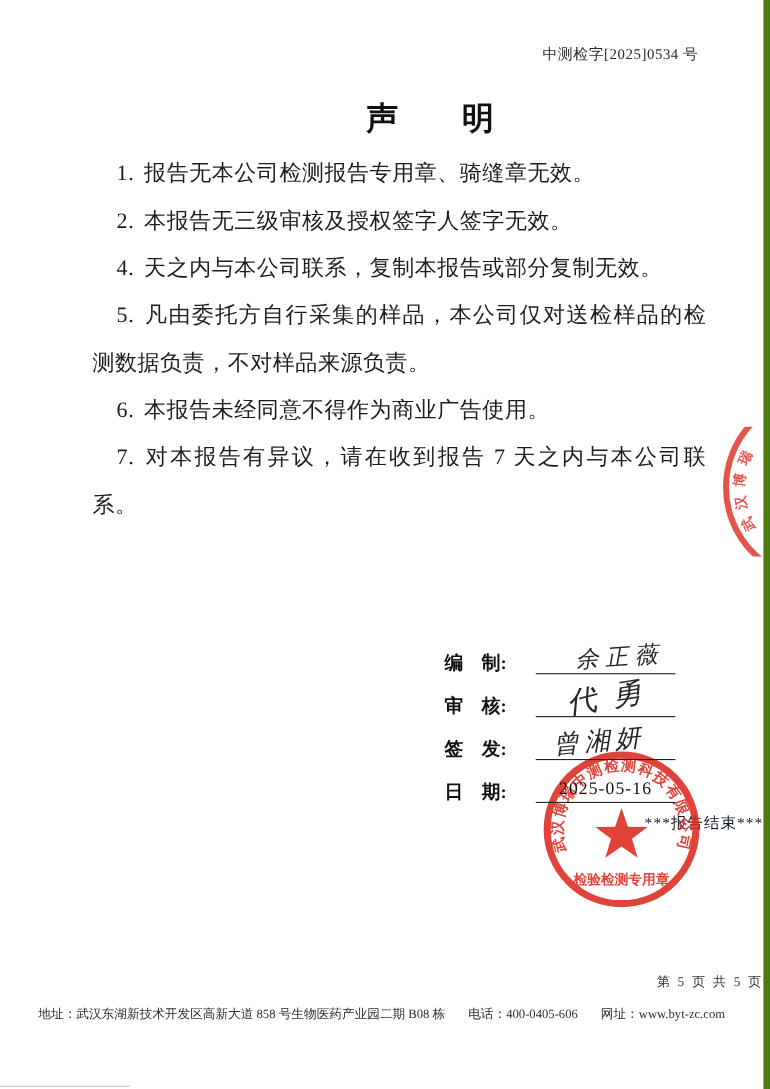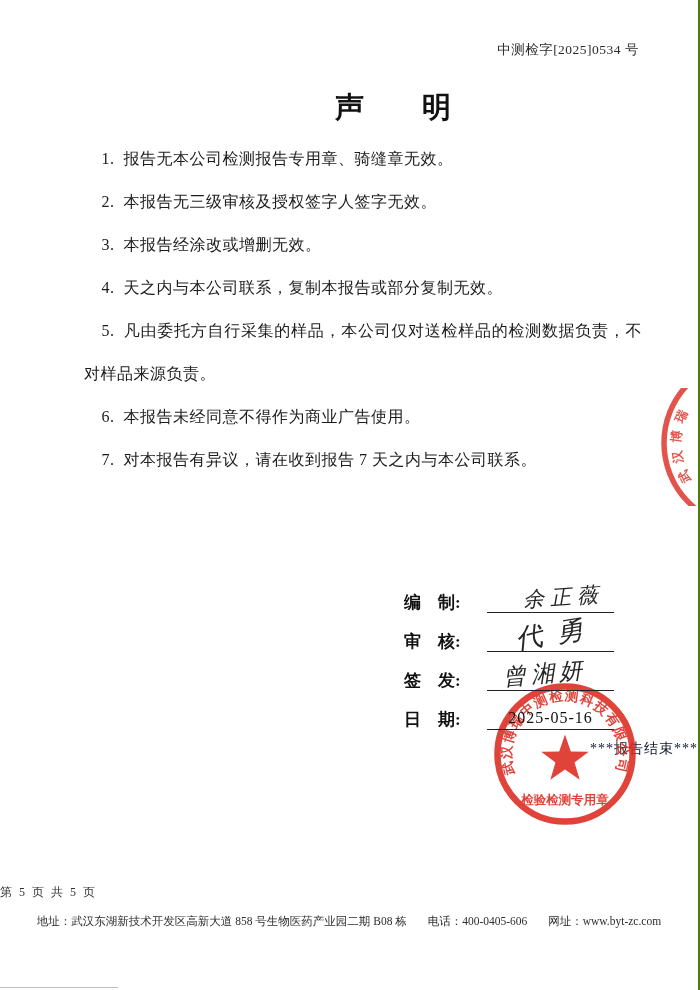--- a/index.html
+++ b/index.html
@@ -4,35 +4,35 @@
 <style>
   * { margin:0; padding:0; box-sizing:border-box; }
   html,body { background:#ffffff; }
   .page {
     position:relative;
     width:700px; height:990px;
     background:#ffffff;
     font-family:"Liberation Serif","DejaVu Serif",serif;
     color:#1c1c1c;
     overflow:hidden;
-    border-right:2px solid #4d7c0f;
+    border-right:6px solid #4d7c0f;
   }
   .ref-number {
     position:absolute; top:41px; right:59px;
     font-size:13.5px; letter-spacing:0.5px; color:#2a2a2a;
   }
   .doc-title {
     position:absolute; top:88px; left:0; width:100%;
     text-align:center; font-size:29px; font-weight:bold; color:#111;margin-left:44px;
   }
   .statement {
     position:absolute; top:137px; left:84px; width:558px;
   }
   .statement p {
-    font-size:16px; line-height:43px; letter-spacing:0.5px;
+    font-size:20px; line-height:43px; letter-spacing:0.5px;
     text-indent:1.1em; text-align:justify; color:#1c1c1c;
   }
   .statement p .num { margin-right:9px; }
   .signoff {
     position:absolute; top:574px; left:404px; width:240px; z-index:5;
   }
   .signoff-row {
     display:flex; align-items:flex-end; height:39px;
   }
   .signoff-label {
@@ -62,21 +62,21 @@
   .stamp {
     position:absolute; left:491px; top:680px;
     width:148px; height:148px; opacity:0.88; z-index:4;
   }
   .edge-seal {
     position:absolute; right:0; top:388px;
     width:46px; height:118px; opacity:0.8; z-index:4;
   }
   .page-number {
     position:absolute; top:884px; left:0; width:100%;
-    text-align:left; font-size:12px; color:#333; letter-spacing:2px;
+    text-align:right; font-size:12px; color:#333; letter-spacing:2px;
   }
   .footer-line {
     position:absolute; top:914px; left:0; width:100%;
     text-align:center; font-size:11.5px; color:#2e2e2e; white-space:nowrap;
   }
   .footer-line span { margin:0 9px;text-align:right; }
   .scan-artifact {
     position:absolute; left:0; bottom:2px; width:118px; height:1px;
     background:#bdbdbd;
   }
@@ -86,21 +86,20 @@
 
 <div class="page">
 
   <div class="ref-number">中测检字[2025]0534 号</div>
 
   <div class="doc-title">声　　明</div>
 
   <div class="statement">
     <p><span class="num">1.</span><span>报告无本公司检测报告专用章、骑缝章无效。</span></p>
     <p><span class="num">2.</span><span>本报告无三级审核及授权签字人签字无效。</span></p>
-    <p><span class="num">3.</span><span>本报告经涂改或增删无效。</span></p>
     <p><span class="num">4.</span><span>天之内与本公司联系，复制本报告或部分复制无效。</span></p>
     <p><span class="num">5.</span><span>凡由委托方自行采集的样品，本公司仅对送检样品的检测数据负责，不对样品来源负责。</span></p>
     <p><span class="num">6.</span><span>本报告未经同意不得作为商业广告使用。</span></p>
     <p><span class="num">7.</span><span>对本报告有异议，请在收到报告 7 天之内与本公司联系。</span></p>
   </div>
 
   <div class="signoff">
     <div class="signoff-row">
       <div class="signoff-label">编　制:</div>
       <div class="sig-line">

